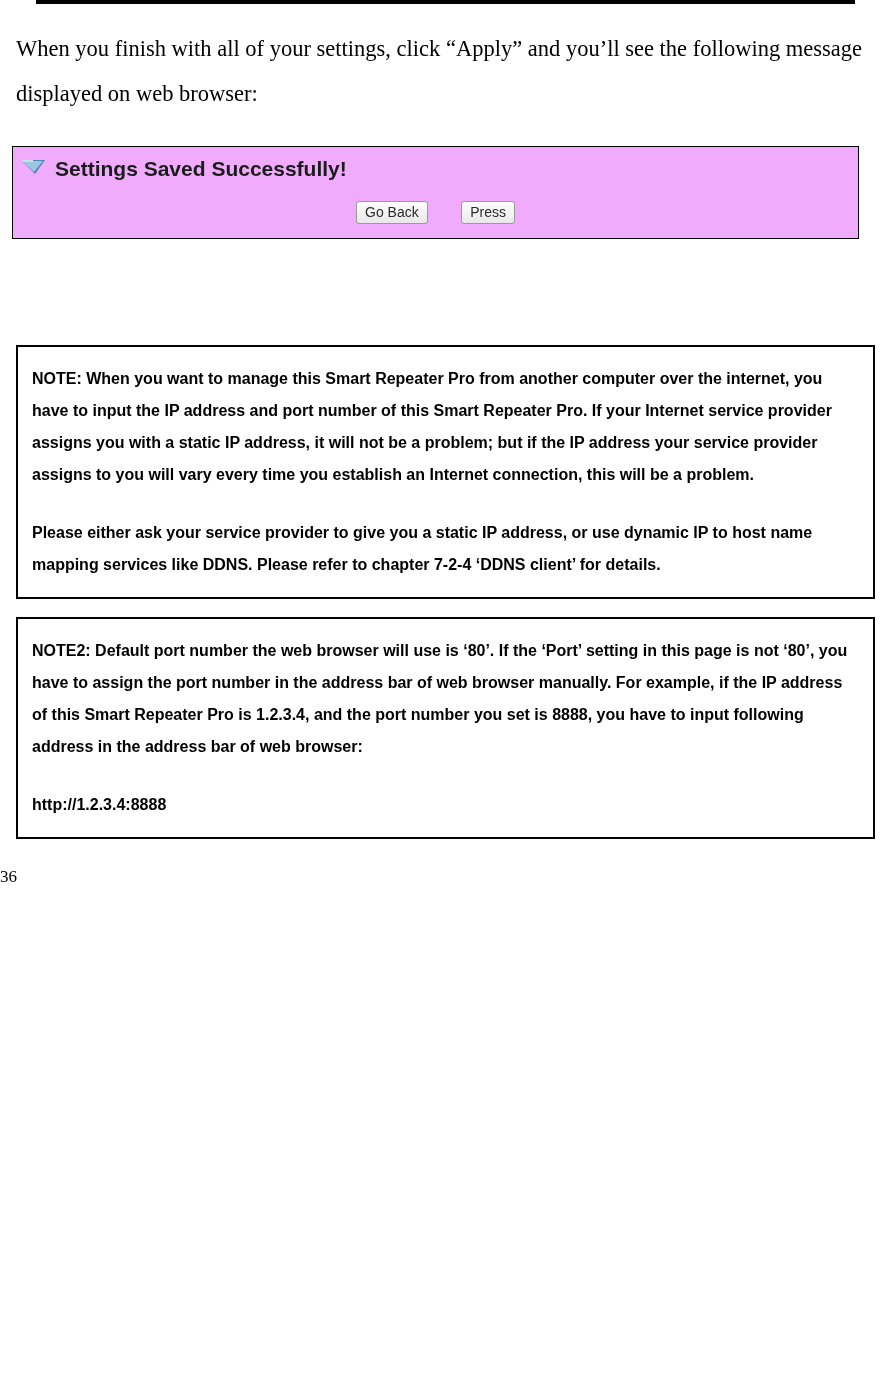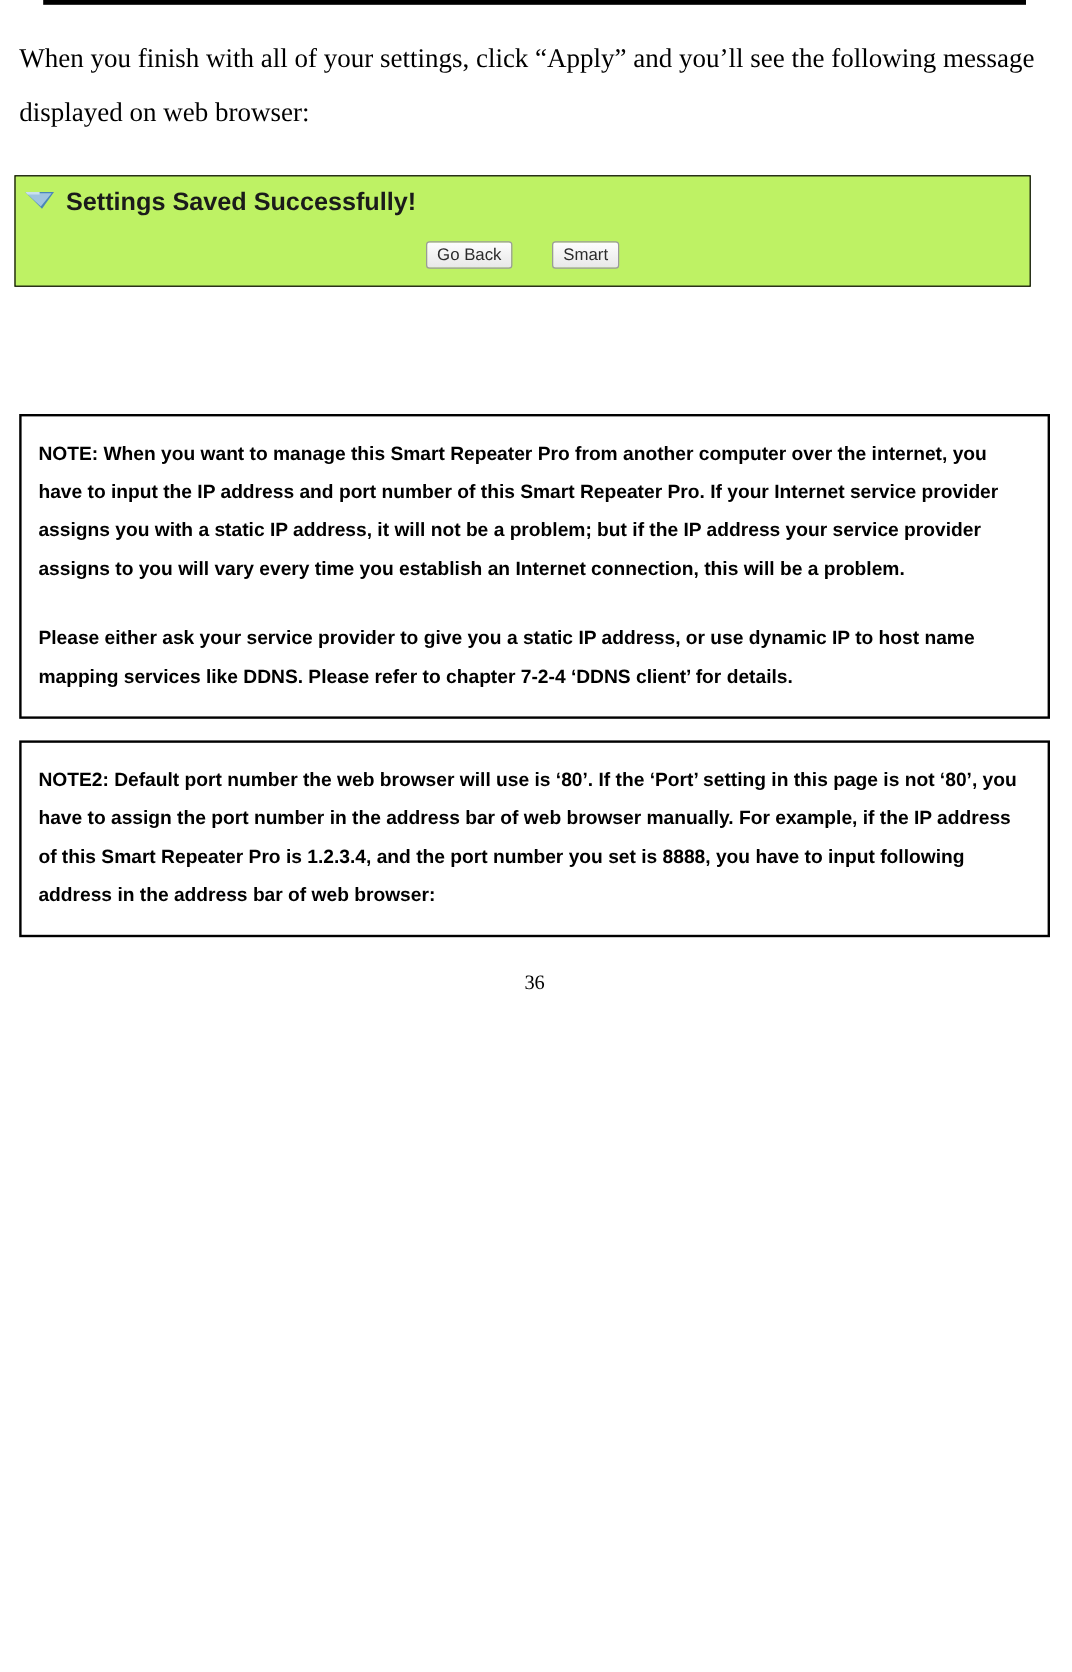--- a/index.html
+++ b/index.html
@@ -21,21 +21,21 @@
     .body-para {
       line-height: 2;
       margin: 0 4px 30px 0;
       font-size: 22.5px;
       padding-left: 16px;
     }
     .screenshot-box {
       border: 1.5px solid #000;
       margin: 0 32px 36px 12px;
       padding: 4px 4px 10px 4px;
-      background: #bef264;
+      background: #f0abfc;
     }
     .settings-saved-bar {
       display: flex;
       align-items: center;
       padding: 6px 8px 10px 4px;
     }
     .settings-saved-bar svg { flex-shrink: 0; }
     .settings-saved-title {
       font-family: Arial, Helvetica, sans-serif;
       font-weight: bold;
@@ -70,21 +70,20 @@
       margin: 10px 16px 18px 16px;
       padding: 16px 14px 16px 14px;
       font-family: Arial, Helvetica, sans-serif;
       font-weight: bold;
       font-size: 16px;
       line-height: 2.0;
     }
     .note-section { margin-bottom: 26px; }
     .note-section:last-child { margin-bottom: 0; }
     .page-number {
-      text-align: center;
       font-family: "Times New Roman", Times, serif;
       font-size: 17px;
       margin-top: 28px;
     }
     .gap-before-notes { height: 60px; }
   </style>
 </head>
 <body>
 
 <div class="page">
@@ -96,30 +95,31 @@
     <div class="settings-saved-bar">
       <svg width="26" height="18" viewBox="0 0 26 18">
         <polygon points="0,0 24,0 14,14" fill="#4a86b8"></polygon>
         <polygon points="1,1 22,1 13,12" fill="#9fc4e0"></polygon>
         <polygon points="0,0 24,0 12,0 12,2 2,2" fill="#c9e0ef"></polygon>
       </svg>
       <span class="settings-saved-title">Settings Saved Successfully!</span>
     </div>
     <div class="saved-buttons">
       <button class="btn">Go Back</button>
-      <button class="btn">Smart</button>
+      <button class="btn">Press</button>
     </div>
   </div>
 
 
   <div class="gap-before-notes"></div>
 
   <div class="note-box">
     <div class="note-section">NOTE: When you want to manage this Smart Repeater Pro from another computer over the internet, you have to input the IP address and port number of this Smart Repeater Pro. If your Internet service provider assigns you with a static IP address, it will not be a problem; but if the IP address your service provider assigns to you will vary every time you establish an Internet connection, this will be a problem.</div>
     <div class="note-section">Please either ask your service provider to give you a static IP address, or use dynamic IP to host name mapping services like DDNS. Please refer to chapter 7-2-4 ‘DDNS client’ for details.</div>
   </div>
 
   <div class="note-box">
     <div class="note-section">NOTE2: Default port number the web browser will use is ‘80’. If the ‘Port’ setting in this page is not ‘80’, you have to assign the port number in the address bar of web browser manually. For example, if the IP address of this Smart Repeater Pro is 1.2.3.4, and the port number you set is 8888, you have to input following address in the address bar of web browser:</div>
+    <div class="note-section">http://1.2.3.4:8888</div>
   </div>
 
   <div class="page-number">36</div>
 </div>
 
 </body></html>

